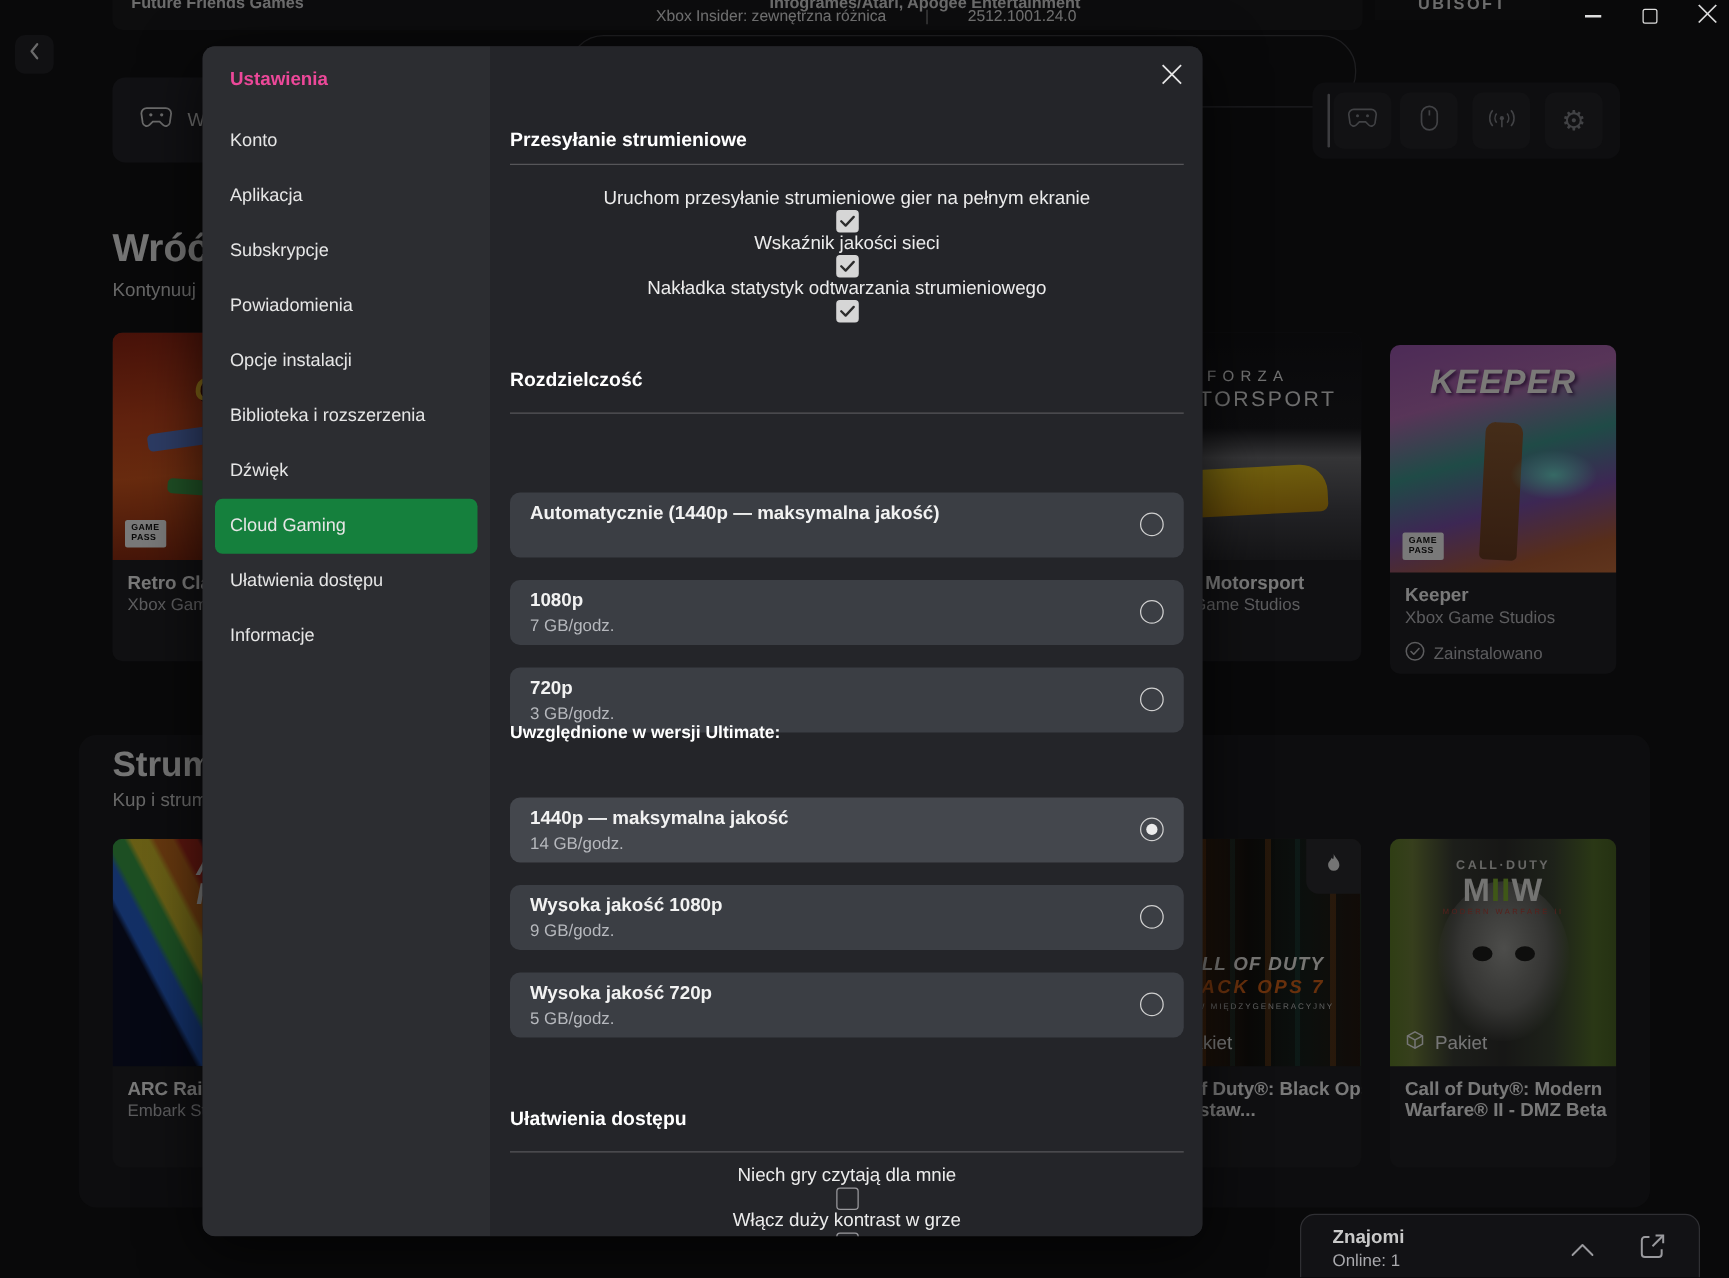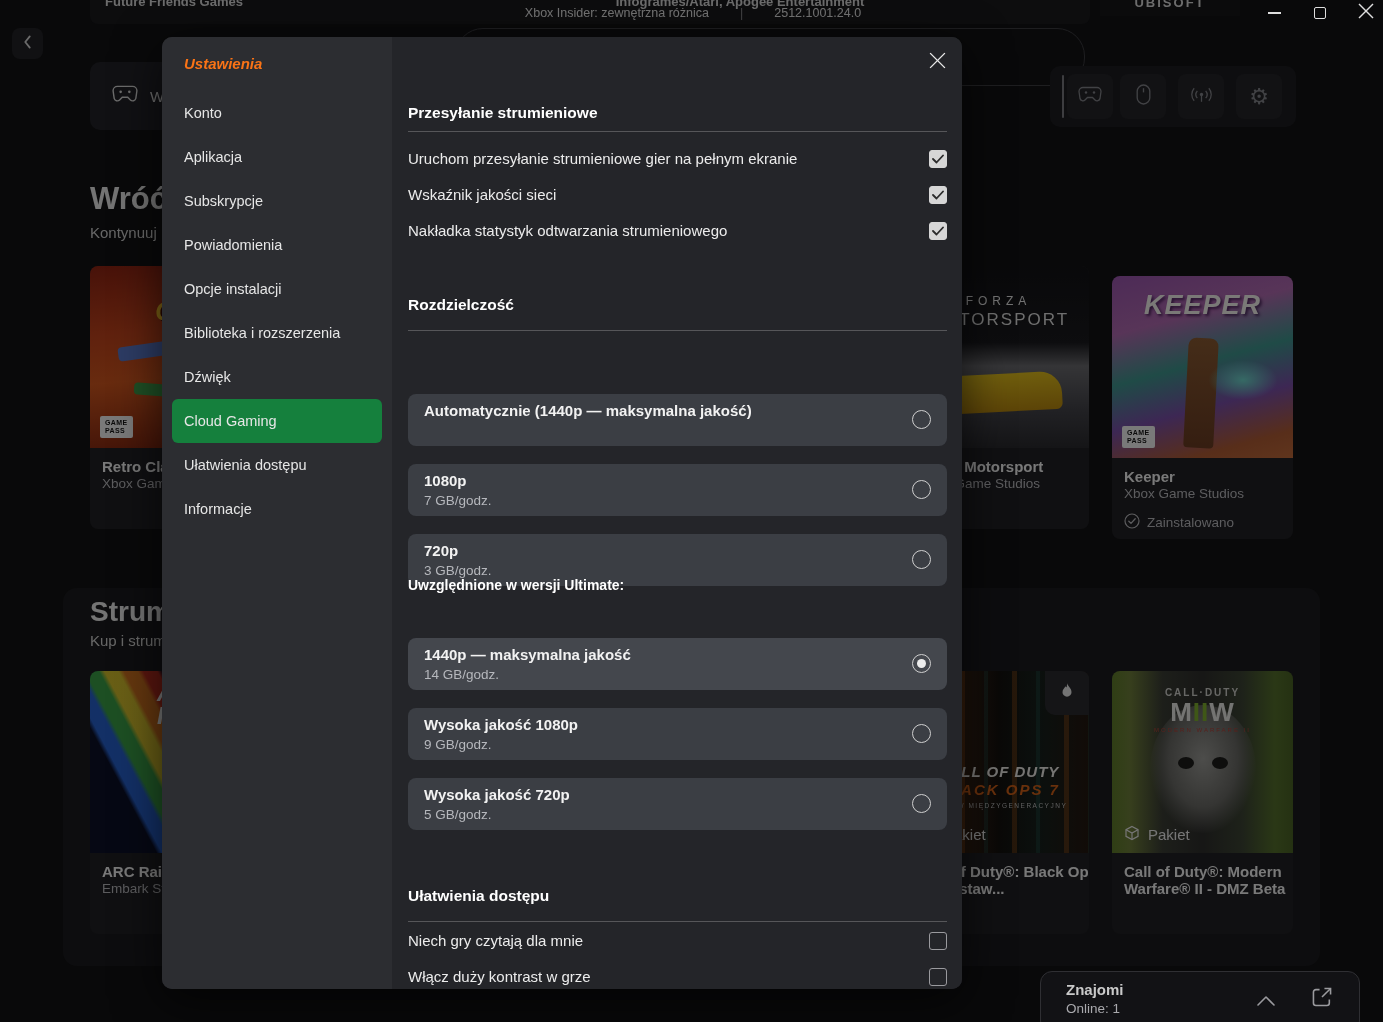--- a/index.html
+++ b/index.html
@@ -87,30 +87,30 @@
   .art-mw2 .c2 { position:absolute; top:28px; width:100%; text-align:center; font-size:26px; line-height:26px; font-weight:bold; color:#e8e8e4; letter-spacing:1px; }
   .art-mw2 .c2 .ii { color:#7fae2e; }
   .art-mw2 .c3 { position:absolute; top:56px; width:100%; text-align:center; font-size:6px; letter-spacing:2px; color:#b04038; }
 
   
   .dim { position:absolute; inset:0; background:rgba(0,0,0,.5); }
 
   
   .dialog { position:absolute; left:162px; top:37px; width:800px; height:952px; border-radius:10px; overflow:hidden; background:#242529; box-shadow:0 12px 48px rgba(0,0,0,.65); display:flex; }
   .side { width:230px; background:#2c2d31; position:relative; flex:none; }
-  .side-title { position:absolute; left:22px; top:18px; font-size:15px; font-weight:bold; color:#f97316;font-style:italic; }
+  .side-title { position:absolute; left:22px; top:18px; font-size:15px; font-weight:bold; color:#ec4899; }
   .nav { position:absolute; left:0; top:54px; width:100%; }
   .nav-item { height:44px; margin:0 10px; padding-left:12px; display:flex; align-items:center; border-radius:6px; font-size:14.5px; color:#e6e6e6; cursor:default; }
   .nav-item.selected { background:#15803d; }
 
   .content { position:relative; flex:1; background:#242529; }
   .dlg-close { position:absolute; top:13px; right:13px; width:24px; height:24px; display:flex; align-items:center; justify-content:center; color:#e8e8e8; }
   .sec-h { position:absolute; left:16px; font-size:15.5px; font-weight:bold; color:#fff; }
   .divider { position:absolute; left:16px; right:15px; height:1px; background:#565659; }
-  .check-row { position:absolute; left:16px; right:15px; height:36px; display:flex; justify-content:space-between; }
+  .check-row { position:absolute; left:16px; right:15px; height:36px; display:flex; align-items:center; justify-content:space-between;flex-direction:column; }
   .check-row .lbl { font-size:15px; color:#ececec; }
   .checkbox { width:18px; height:18px; border-radius:3px; border:1.5px solid #9a9a9e; display:flex; align-items:center; justify-content:center; }
   .check-row.checked .checkbox { background:#d6d6d6; border-color:#d6d6d6; }
   .checkbox svg { display:none; }
   .check-row.checked .checkbox svg { display:block; }
   .desc { position:absolute; left:16px; width:540px; font-size:14px; line-height:19.5px; color:#cbcbce; }
   .opt-card { position:absolute; left:16px; right:15px; height:52px; border-radius:8px; background:#3b3e44; }
   .opt-card.selected { background:#44474d; }
   .opt-title { position:absolute; left:16px; top:8px; font-size:15px; font-weight:bold; color:#f2f2f2; }
   .opt-sub { position:absolute; left:16px; top:29px; font-size:13.5px; color:#b6b8bd; }

